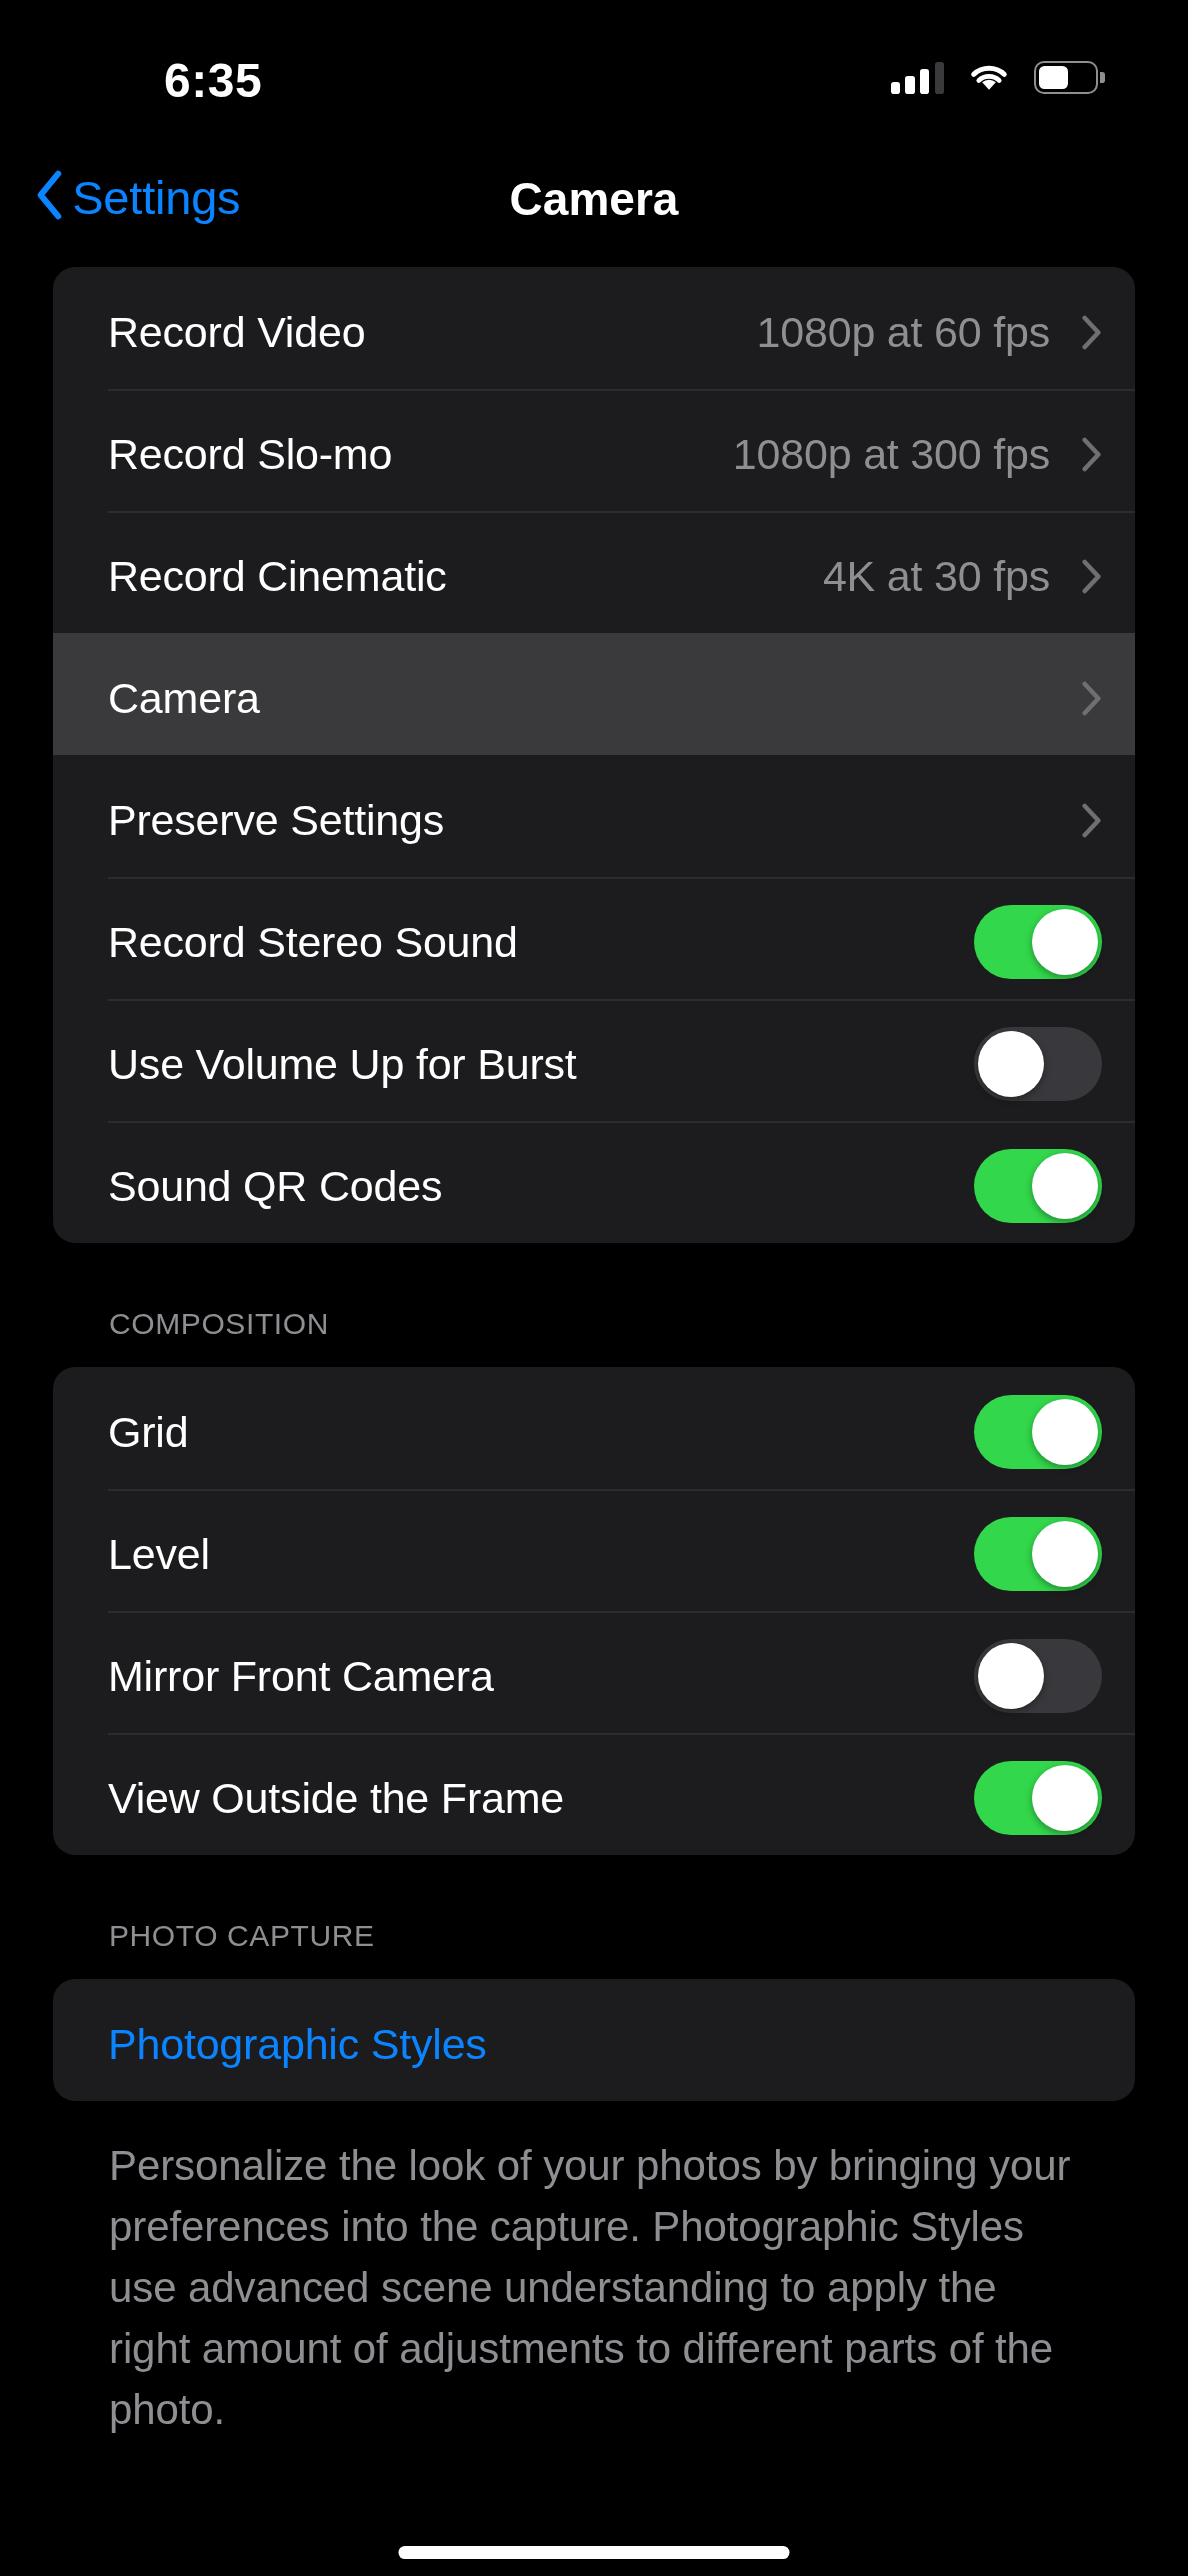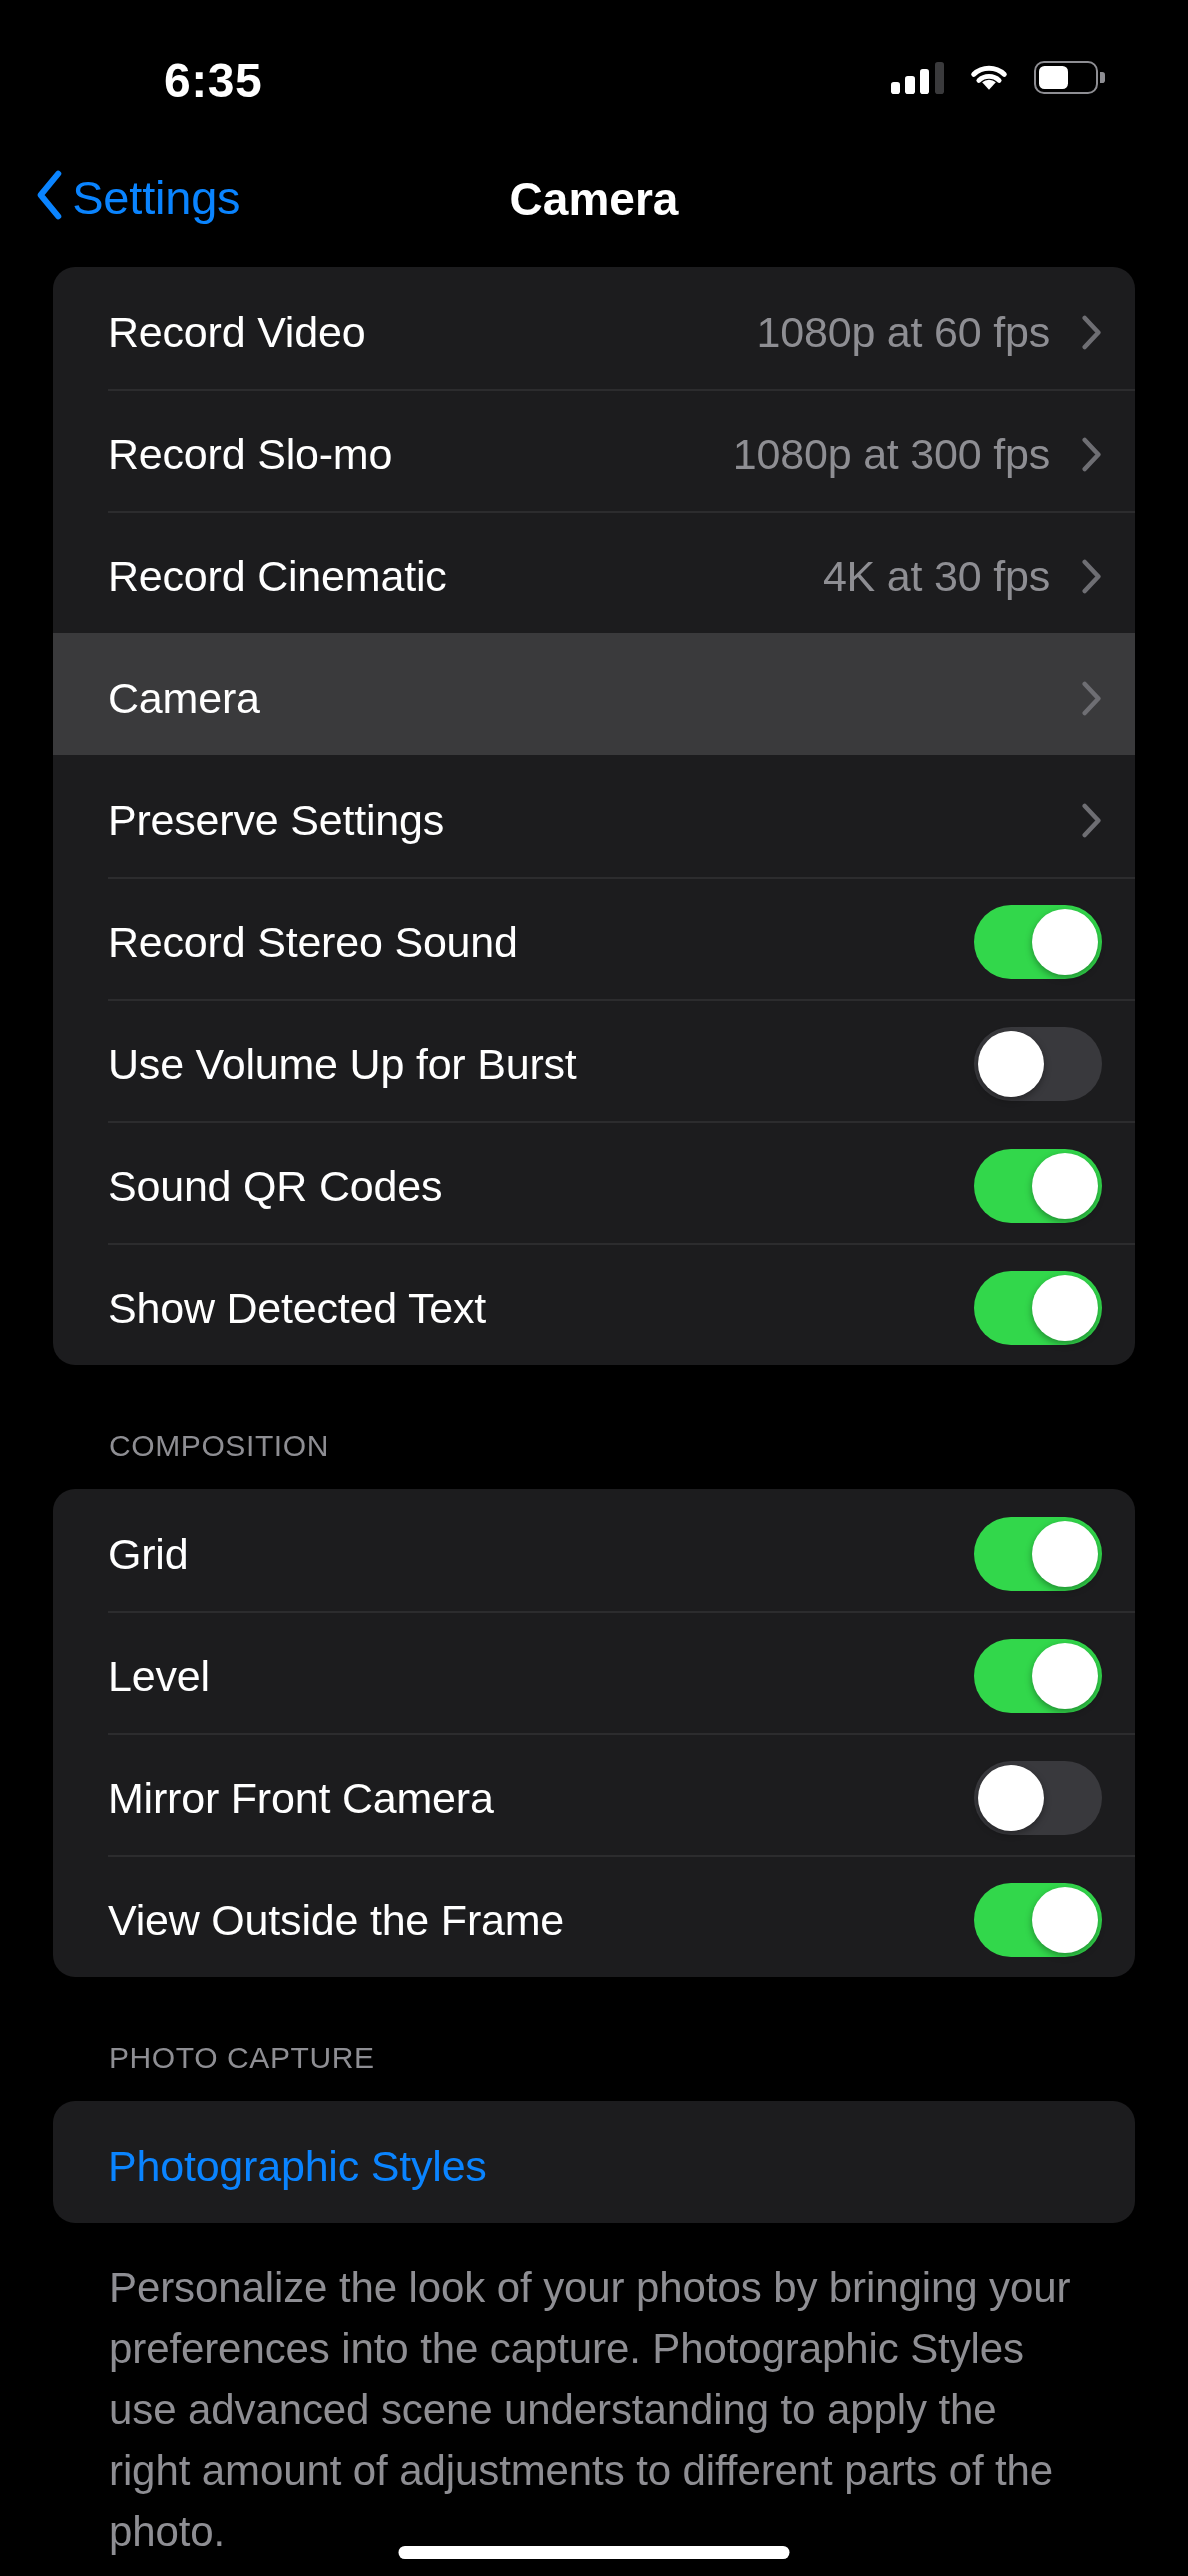--- a/index.html
+++ b/index.html
@@ -232,27 +232,20 @@
               <span class="knob"></span>
             </span>
           </div>
           <div class="row">
             <div class="sep"></div>
             <span class="row-label">Sound QR Codes</span>
             <span class="toggle on">
               <span class="knob"></span>
             </span>
           </div>
-          <div class="row">
-            <div class="sep"></div>
-            <span class="row-label">Show Detected Text</span>
-            <span class="toggle on">
-              <span class="knob"></span>
-            </span>
-          </div>
         </div>
         <div class="gap-70"></div>
         <div class="section-header">COMPOSITION</div>
         <div class="gap-28"></div>
         <div class="group">
           <div class="row">
             <span class="row-label">Grid</span>
             <span class="toggle on">
               <span class="knob"></span>
             </span>

